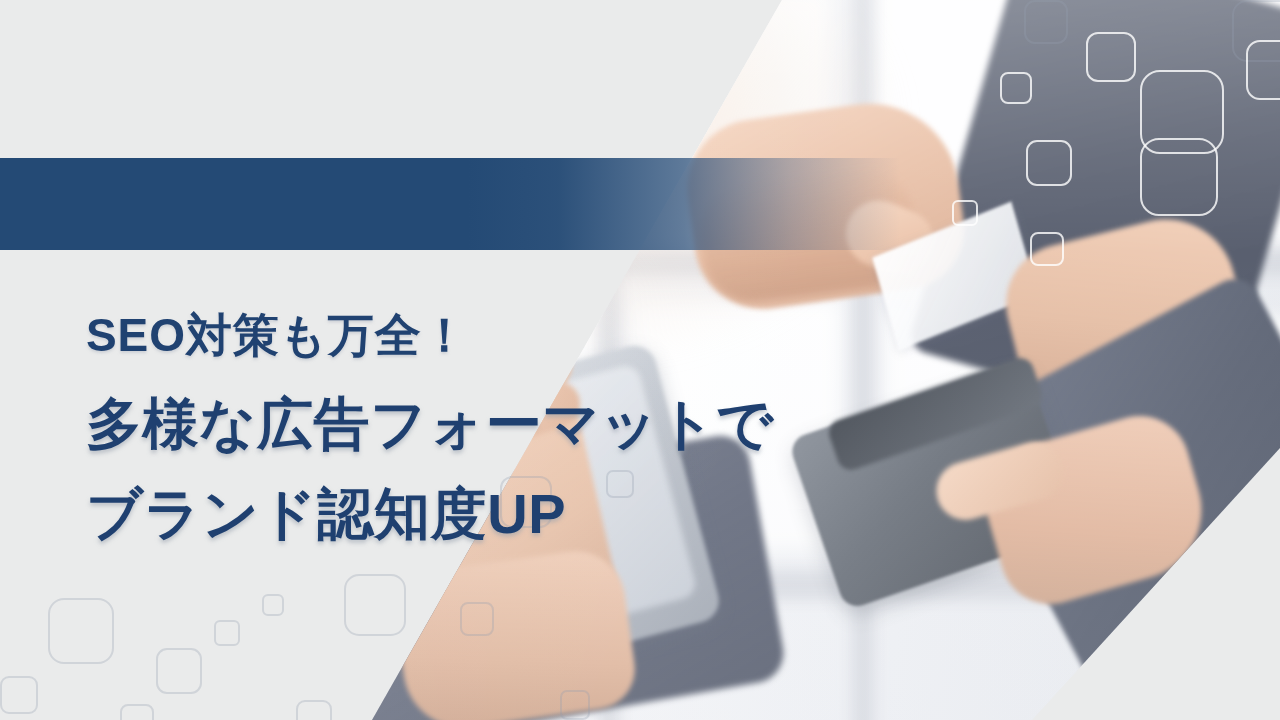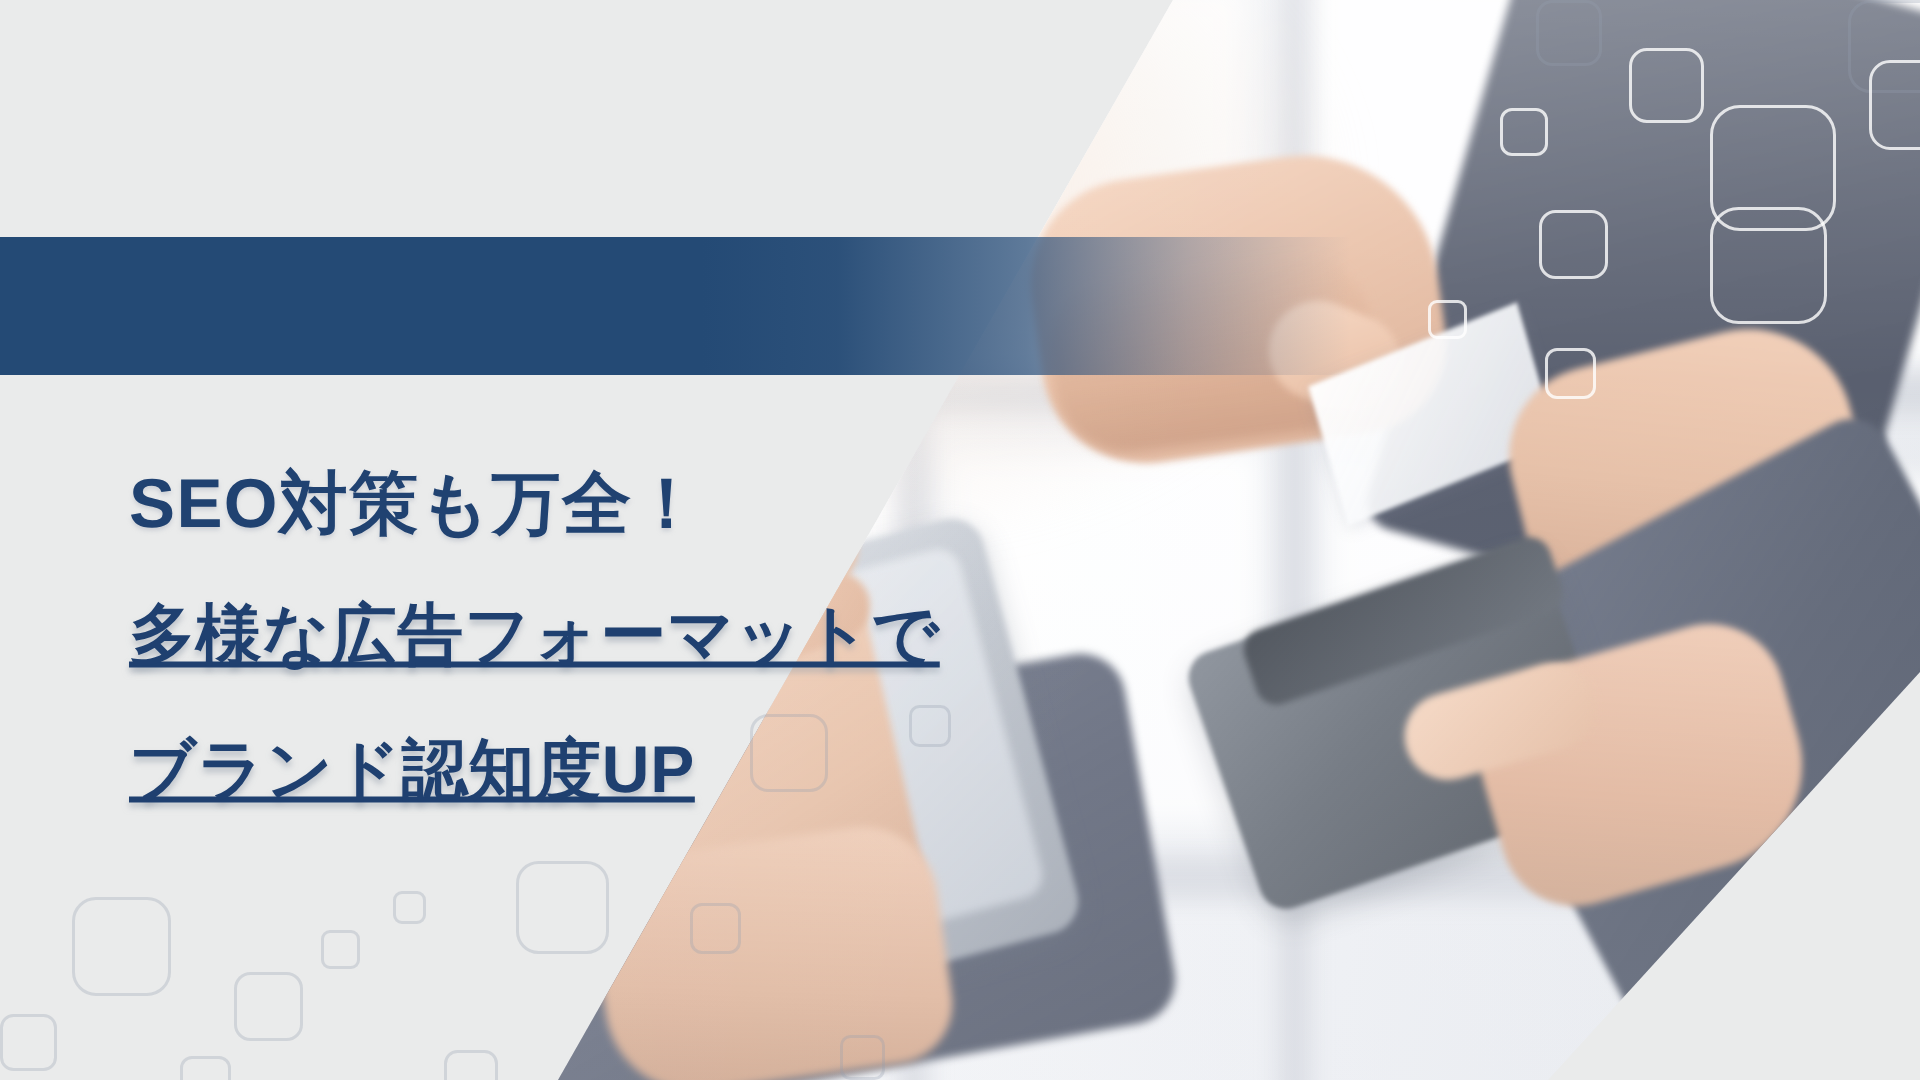--- a/index.html
+++ b/index.html
@@ -175,24 +175,23 @@
   
   #copy{position:absolute;left:0;top:0;width:1280px;height:720px;}
   .h-sub{
     position:absolute;left:86px;top:306px;
     font-size:46px;font-weight:700;color:#204271;
     letter-spacing:.02em;line-height:58px;white-space:nowrap;
     text-shadow:0 2px 3px rgba(180,186,196,.55);
   }
   .h-main{
     position:absolute;left:86px;
-    font-size:44px;font-weight:700;color:#1f4070;
+    font-size:56px;font-weight:700;color:#1f4070;
     letter-spacing:.01em;line-height:76px;white-space:nowrap;
     text-shadow:0 3px 4px rgba(150,158,172,.55);
-    text-decoration:underline;
   }
   #head-line1{top:386px;}
   #head-line2{top:476px;text-align:center;}
 </style>
 </head>
 <body>
 
 <div id="stage">
 
   <div id="photo" aria-label="ビジネスパーソンが名刺交換・スマートフォン・カードリーダーを使う様子">

